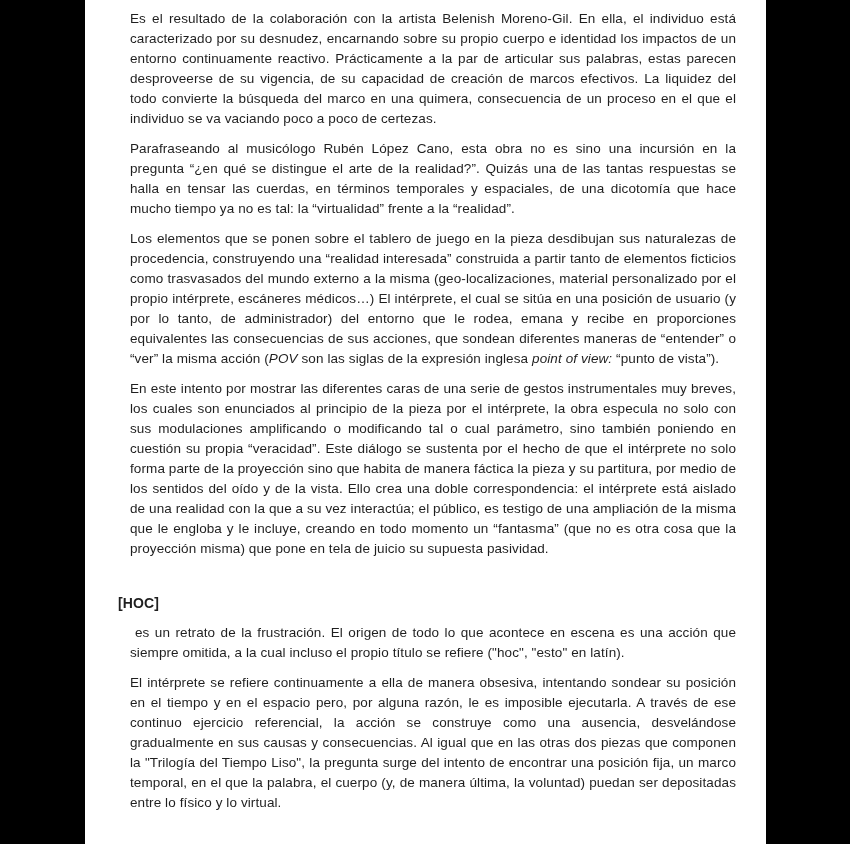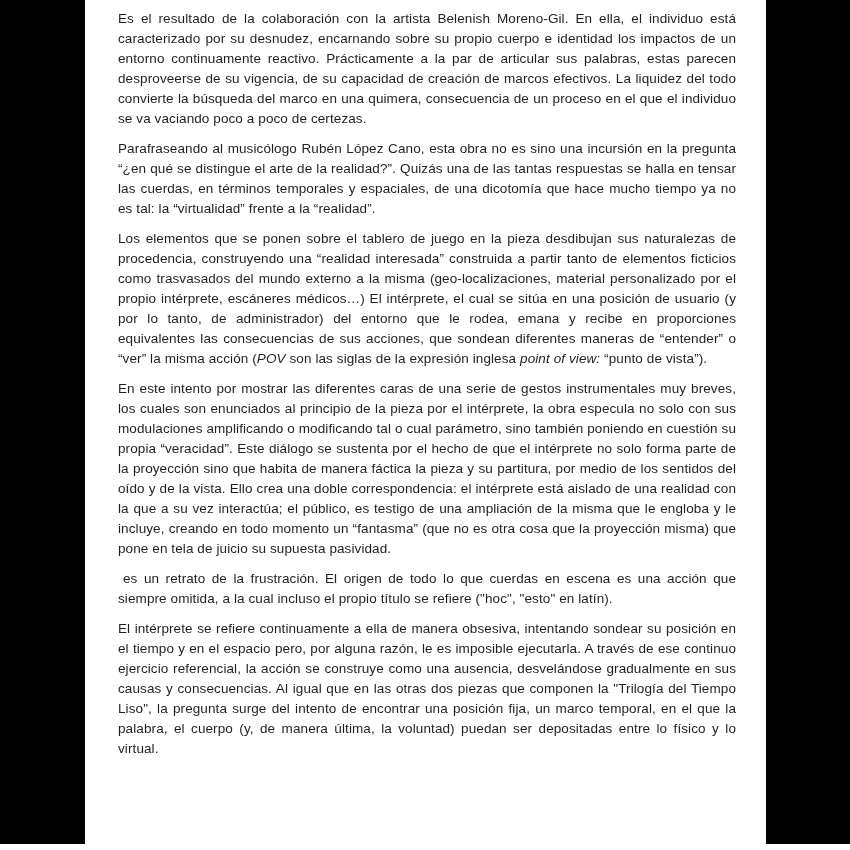--- a/index.html
+++ b/index.html
@@ -27,21 +27,21 @@
     left: 118px;
     top: 9px;
     width: 618px;
     color: #1f1f1f;
     font-size: 13.5px;
     line-height: 20px;
     text-align: justify;
     letter-spacing: 0.1px;
   }
   .text-column p {
-    margin: 0 0 10px 0;
+    margin: 0 0 10px 12px;
   }
   .section-heading {
     margin: 34px 0 10px 0;
     font-weight: bold;
     font-size: 14px;
     text-align: left;
   }
   .first-paragraph { margin-top: 0; }
   .indent-slight { text-indent: 5px; }
 </style>
@@ -58,19 +58,20 @@
 
     <p class="first-paragraph">Es el resultado de la colaboración con la artista Belenish Moreno-Gil. En ella, el individuo está caracterizado por su desnudez, encarnando sobre su propio cuerpo e identidad los impactos de un entorno continuamente reactivo. Prácticamente a la par de articular sus palabras, estas parecen desproveerse de su vigencia, de su capacidad de creación de marcos efectivos. La liquidez del todo convierte la búsqueda del marco en una quimera, consecuencia de un proceso en el que el individuo se va vaciando poco a poco de certezas.</p>
 
 
     <p>Parafraseando al musicólogo Rubén López Cano, esta obra no es sino una incursión en la pregunta “¿en qué se distingue el arte de la realidad?”. Quizás una de las tantas respuestas se halla en tensar las cuerdas, en términos temporales y espaciales, de una dicotomía que hace mucho tiempo ya no es tal: la “virtualidad” frente a la “realidad”.</p>
 
     <p><span>Los elementos que se ponen sobre el tablero de juego en la pieza desdibujan sus naturalezas de procedencia, construyendo una “realidad interesada” construida a partir tanto de elementos ficticios como trasvasados del mundo externo a la misma (geo-localizaciones, material personalizado por el propio intérprete, escáneres médicos…) El intérprete, el cual se sitúa en una posición de usuario (y por lo tanto, de administrador) del entorno que le rodea, emana y recibe en proporciones equivalentes las consecuencias de sus acciones, que sondean diferentes maneras de “entender” o “ver” la misma acción (</span><span style="font-style: italic;">POV</span><span> son las siglas de la expresión inglesa </span><span style="font-style: italic;">point of view:</span><span> “punto de vista”).</span></p>
 
     <p>En este intento por mostrar las diferentes caras de una serie de gestos instrumentales muy breves, los cuales son enunciados al principio de la pieza por el intérprete, la obra especula no solo con sus modulaciones amplificando o modificando tal o cual parámetro, sino también poniendo en cuestión su propia “veracidad”. Este diálogo se sustenta por el hecho de que el intérprete no solo forma parte de la proyección sino que habita de manera fáctica la pieza y su partitura, por medio de los sentidos del oído y de la vista. Ello crea una doble correspondencia: el intérprete está aislado de una realidad con la que a su vez interactúa; el público, es testigo de una ampliación de la misma que le engloba y le incluye, creando en todo momento un “fantasma” (que no es otra cosa que la proyección misma) que pone en tela de juicio su supuesta pasividad.</p>
 
+    <h2 class="section-heading">[HOC]</h2>
 
-    <p class="indent-slight"> es un retrato de la frustración. El origen de todo lo que cuerdas en escena es una acción que siempre omitida, a la cual incluso el propio título se refiere ("hoc", "esto" en latín).</p>
+    <p class="indent-slight"> es un retrato de la frustración. El origen de todo lo que acontece en escena es una acción que siempre omitida, a la cual incluso el propio título se refiere ("hoc", "esto" en latín).</p>
 
     <p>El intérprete se refiere continuamente a ella de manera obsesiva, intentando sondear su posición en el tiempo y en el espacio pero, por alguna razón, le es imposible ejecutarla. A través de ese continuo ejercicio referencial, la acción se construye como una ausencia, desvelándose gradualmente en sus causas y consecuencias. Al igual que en las otras dos piezas que componen la "Trilogía del Tiempo Liso", la pregunta surge del intento de encontrar una posición fija, un marco temporal, en el que la palabra, el cuerpo (y, de manera última, la voluntad) puedan ser depositadas entre lo físico y lo virtual.</p>
 
   </main>
 </div>
 
 </body></html>

